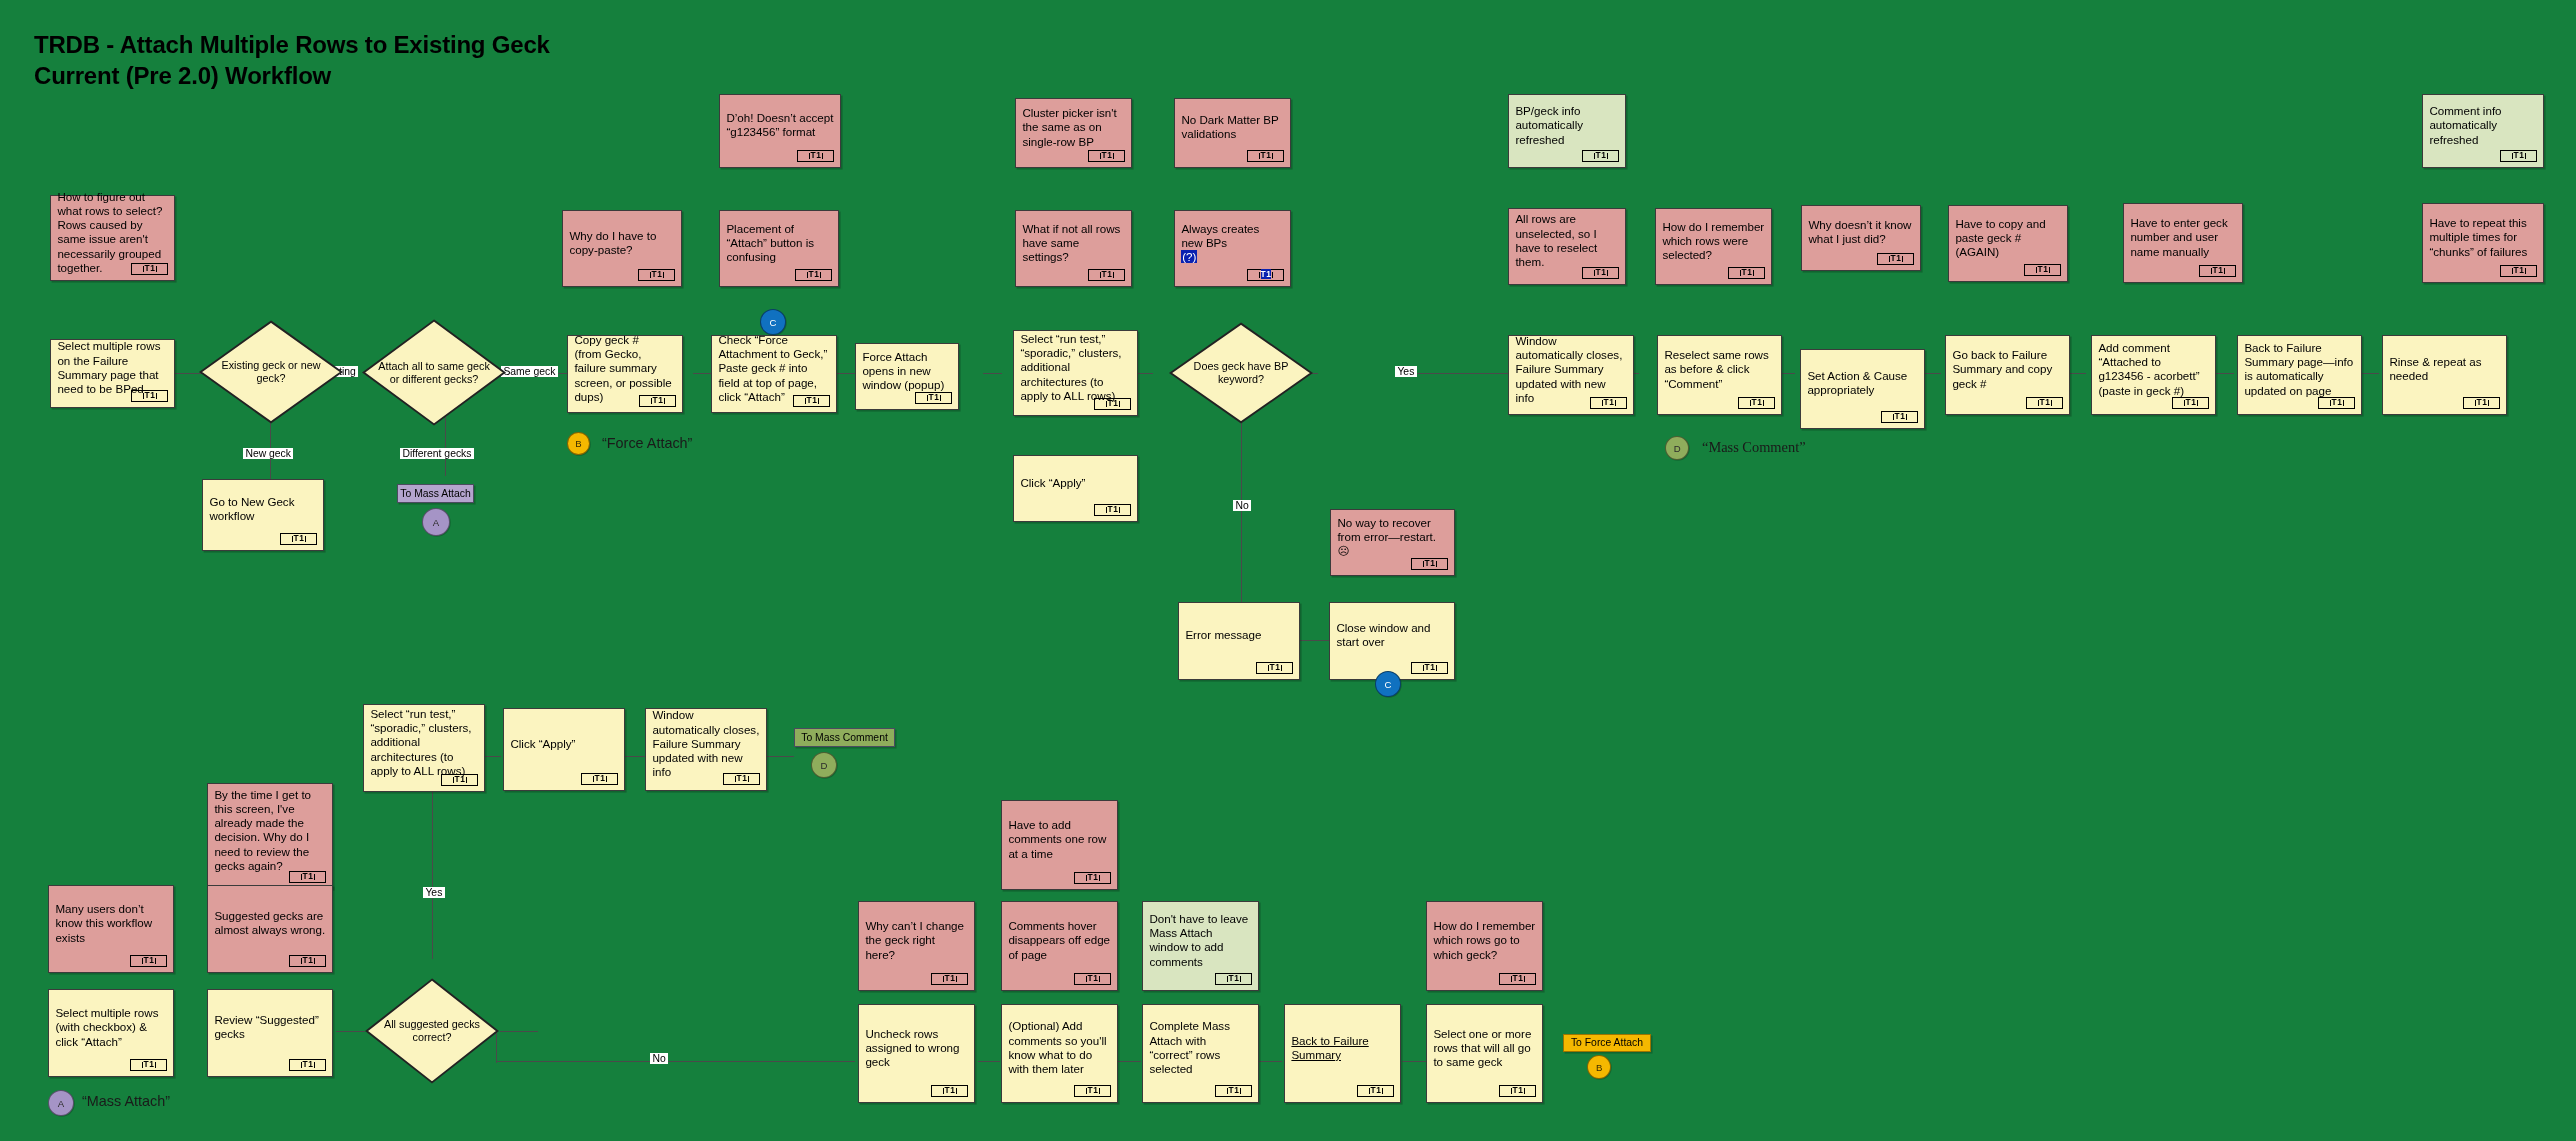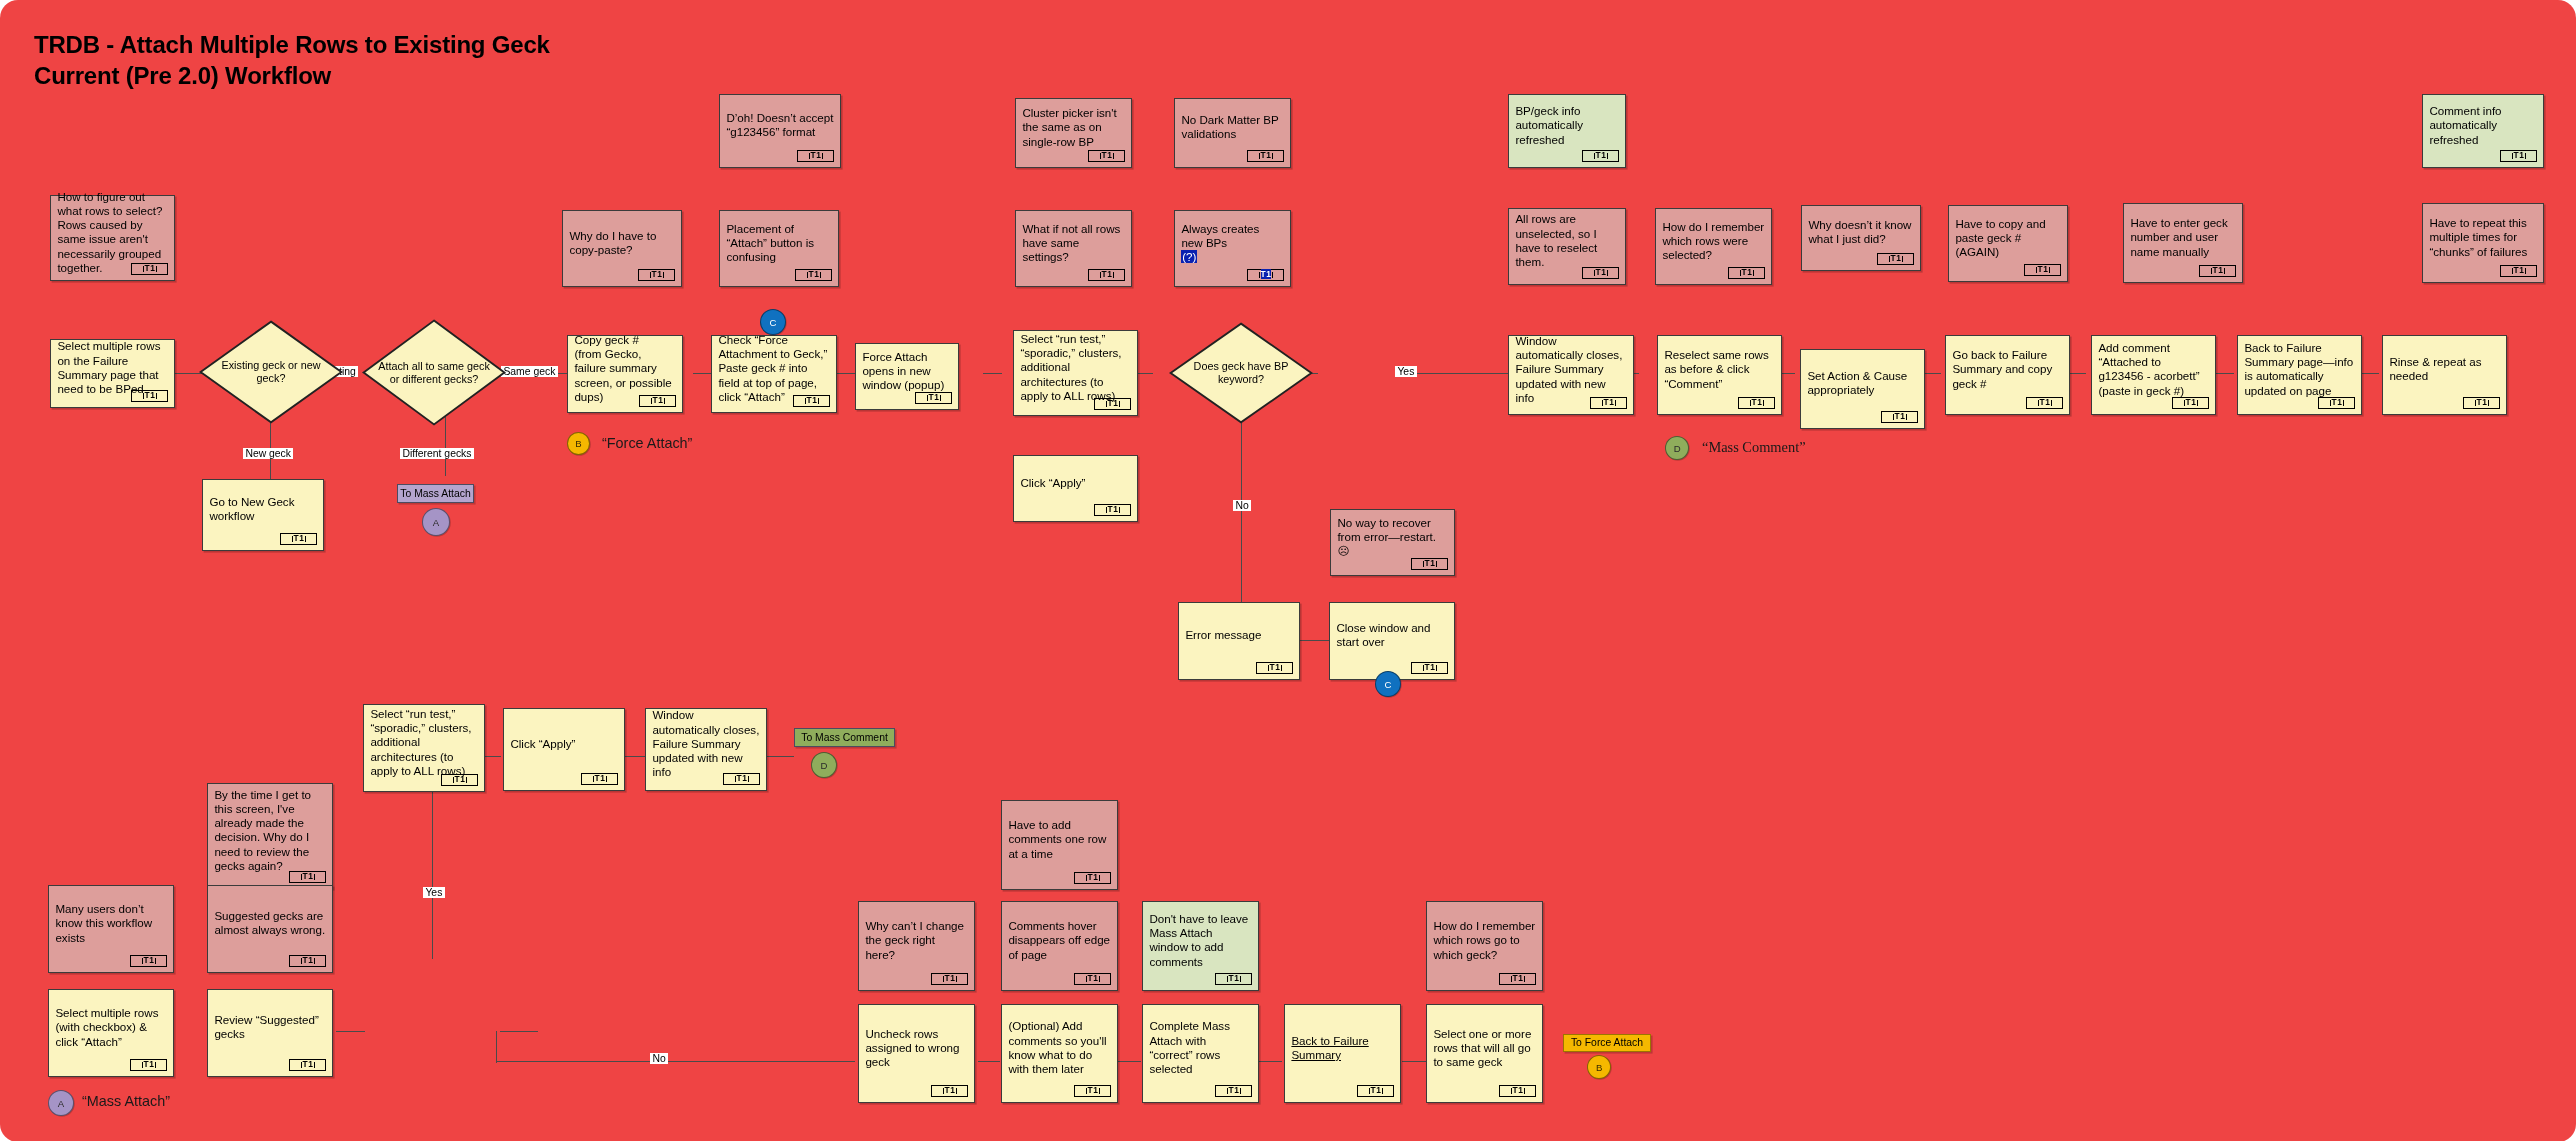--- a/index.html
+++ b/index.html
@@ -4,23 +4,22 @@
 <style>
   html,body{margin:0;padding:0;background:#ffffff;}
   body{
     font-family:"Liberation Sans", sans-serif;
     -webkit-font-smoothing:antialiased;
   }
   #canvas{
     position:relative;
     width:2576px;
     height:1142px;
-    background:#ef4444;
+    background:#15803d;
     overflow:hidden;
-    border-radius:18px;
   }
 
   
   #title{
     position:absolute;
     left:34px; top:30px;
     font-size:24px;
     font-weight:bold;
     line-height:1.28;
     letter-spacing:-0.2px;
@@ -472,20 +471,26 @@
   <div class="circ c-purple" style="left:48px; top:1090px; width:24px; height:24px;">
     <span>A</span>
   </div>
   <div class="gcap" style="left:82px; top:1093px;">“Mass Attach”</div>
 
   <div class="node yellow" style="left:207px; top:989px; width:126px; height:88px;">
     <span class="txt">Review “Suggested” gecks</span>
     <span class="t1"><span class="bar"></span><span class="bar2"></span><span class="lbl">T1</span></span>
   </div>
 
+  <div class="diamond" style="left:365px; top:978px; width:134px; height:106px;">
+    <svg class="dshape" viewBox="0 0 168 132" preserveAspectRatio="none">
+      <polygon points="84,2 166,66 84,130 2,66" fill="#fbf4c0" stroke="#222" stroke-width="2.4"></polygon>
+    </svg>
+    <span class="dtxt">All suggested gecks correct?</span>
+  </div>
 
   <div class="node red" style="left:1001px; top:800px; width:117px; height:90px;">
     <span class="txt">Have to add comments one row at a time</span>
     <span class="t1"><span class="bar"></span><span class="bar2"></span><span class="lbl">T1</span></span>
   </div>
 
   <div class="node red" style="left:858px; top:901px; width:117px; height:90px;">
     <span class="txt">Why can’t I change the geck right here?</span>
     <span class="t1"><span class="bar"></span><span class="bar2"></span><span class="lbl">T1</span></span>
   </div>

